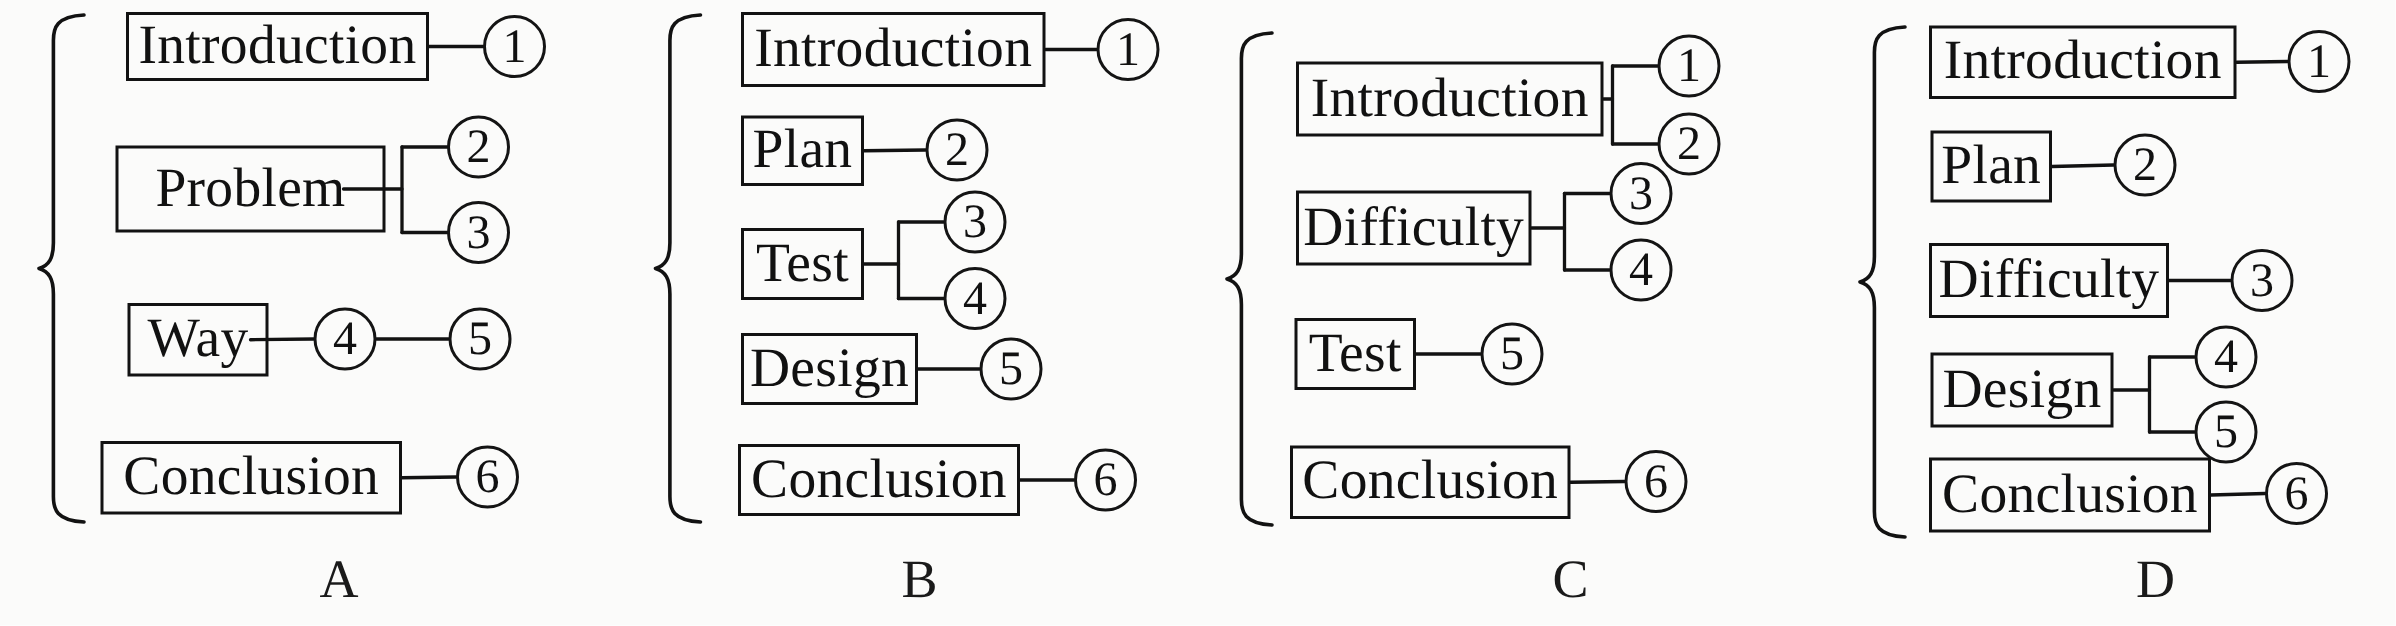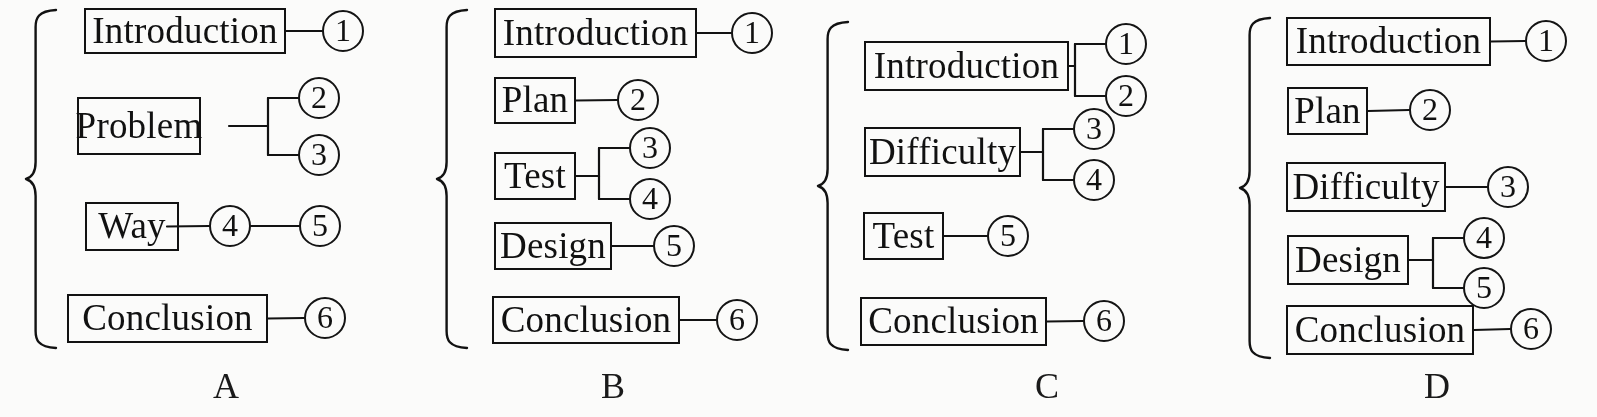--- a/index.html
+++ b/index.html
@@ -114,21 +114,21 @@
       <path d="M 1433 288 L 1463 288" fill="none" stroke="#121212" stroke-width="2.2" stroke-linecap="round" stroke-linejoin="round"></path>
       <path d="M 1474 330 L 1510 329" fill="none" stroke="#121212" stroke-width="2.2" stroke-linecap="round" stroke-linejoin="round"></path>
     </svg>
   <div id="nodes-layer">
       <div class="node-box" style="left: 84px; top: 8px; width: 202px; height: 46px;">
         <span>Introduction</span>
       </div>
       <div class="circle-num" style="left: 322px; top: 10px; width: 42px; height: 42px;">
         <span>1</span>
       </div>
-      <div class="node-box" style="left: 77px; top: 97px; width: 124px; height: 58px;">
+      <div class="node-box" style="left: 77px; top: 97px; width: 180px; height: 58px;">
         <span>Problem</span>
       </div>
       <div class="circle-num" style="left: 298px; top: 77px; width: 42px; height: 42px;">
         <span>2</span>
       </div>
       <div class="circle-num" style="left: 298px; top: 134px; width: 42px; height: 42px;">
         <span>3</span>
       </div>
       <div class="node-box" style="left: 85px; top: 202px; width: 94px; height: 49px;">
         <span>Way</span>

